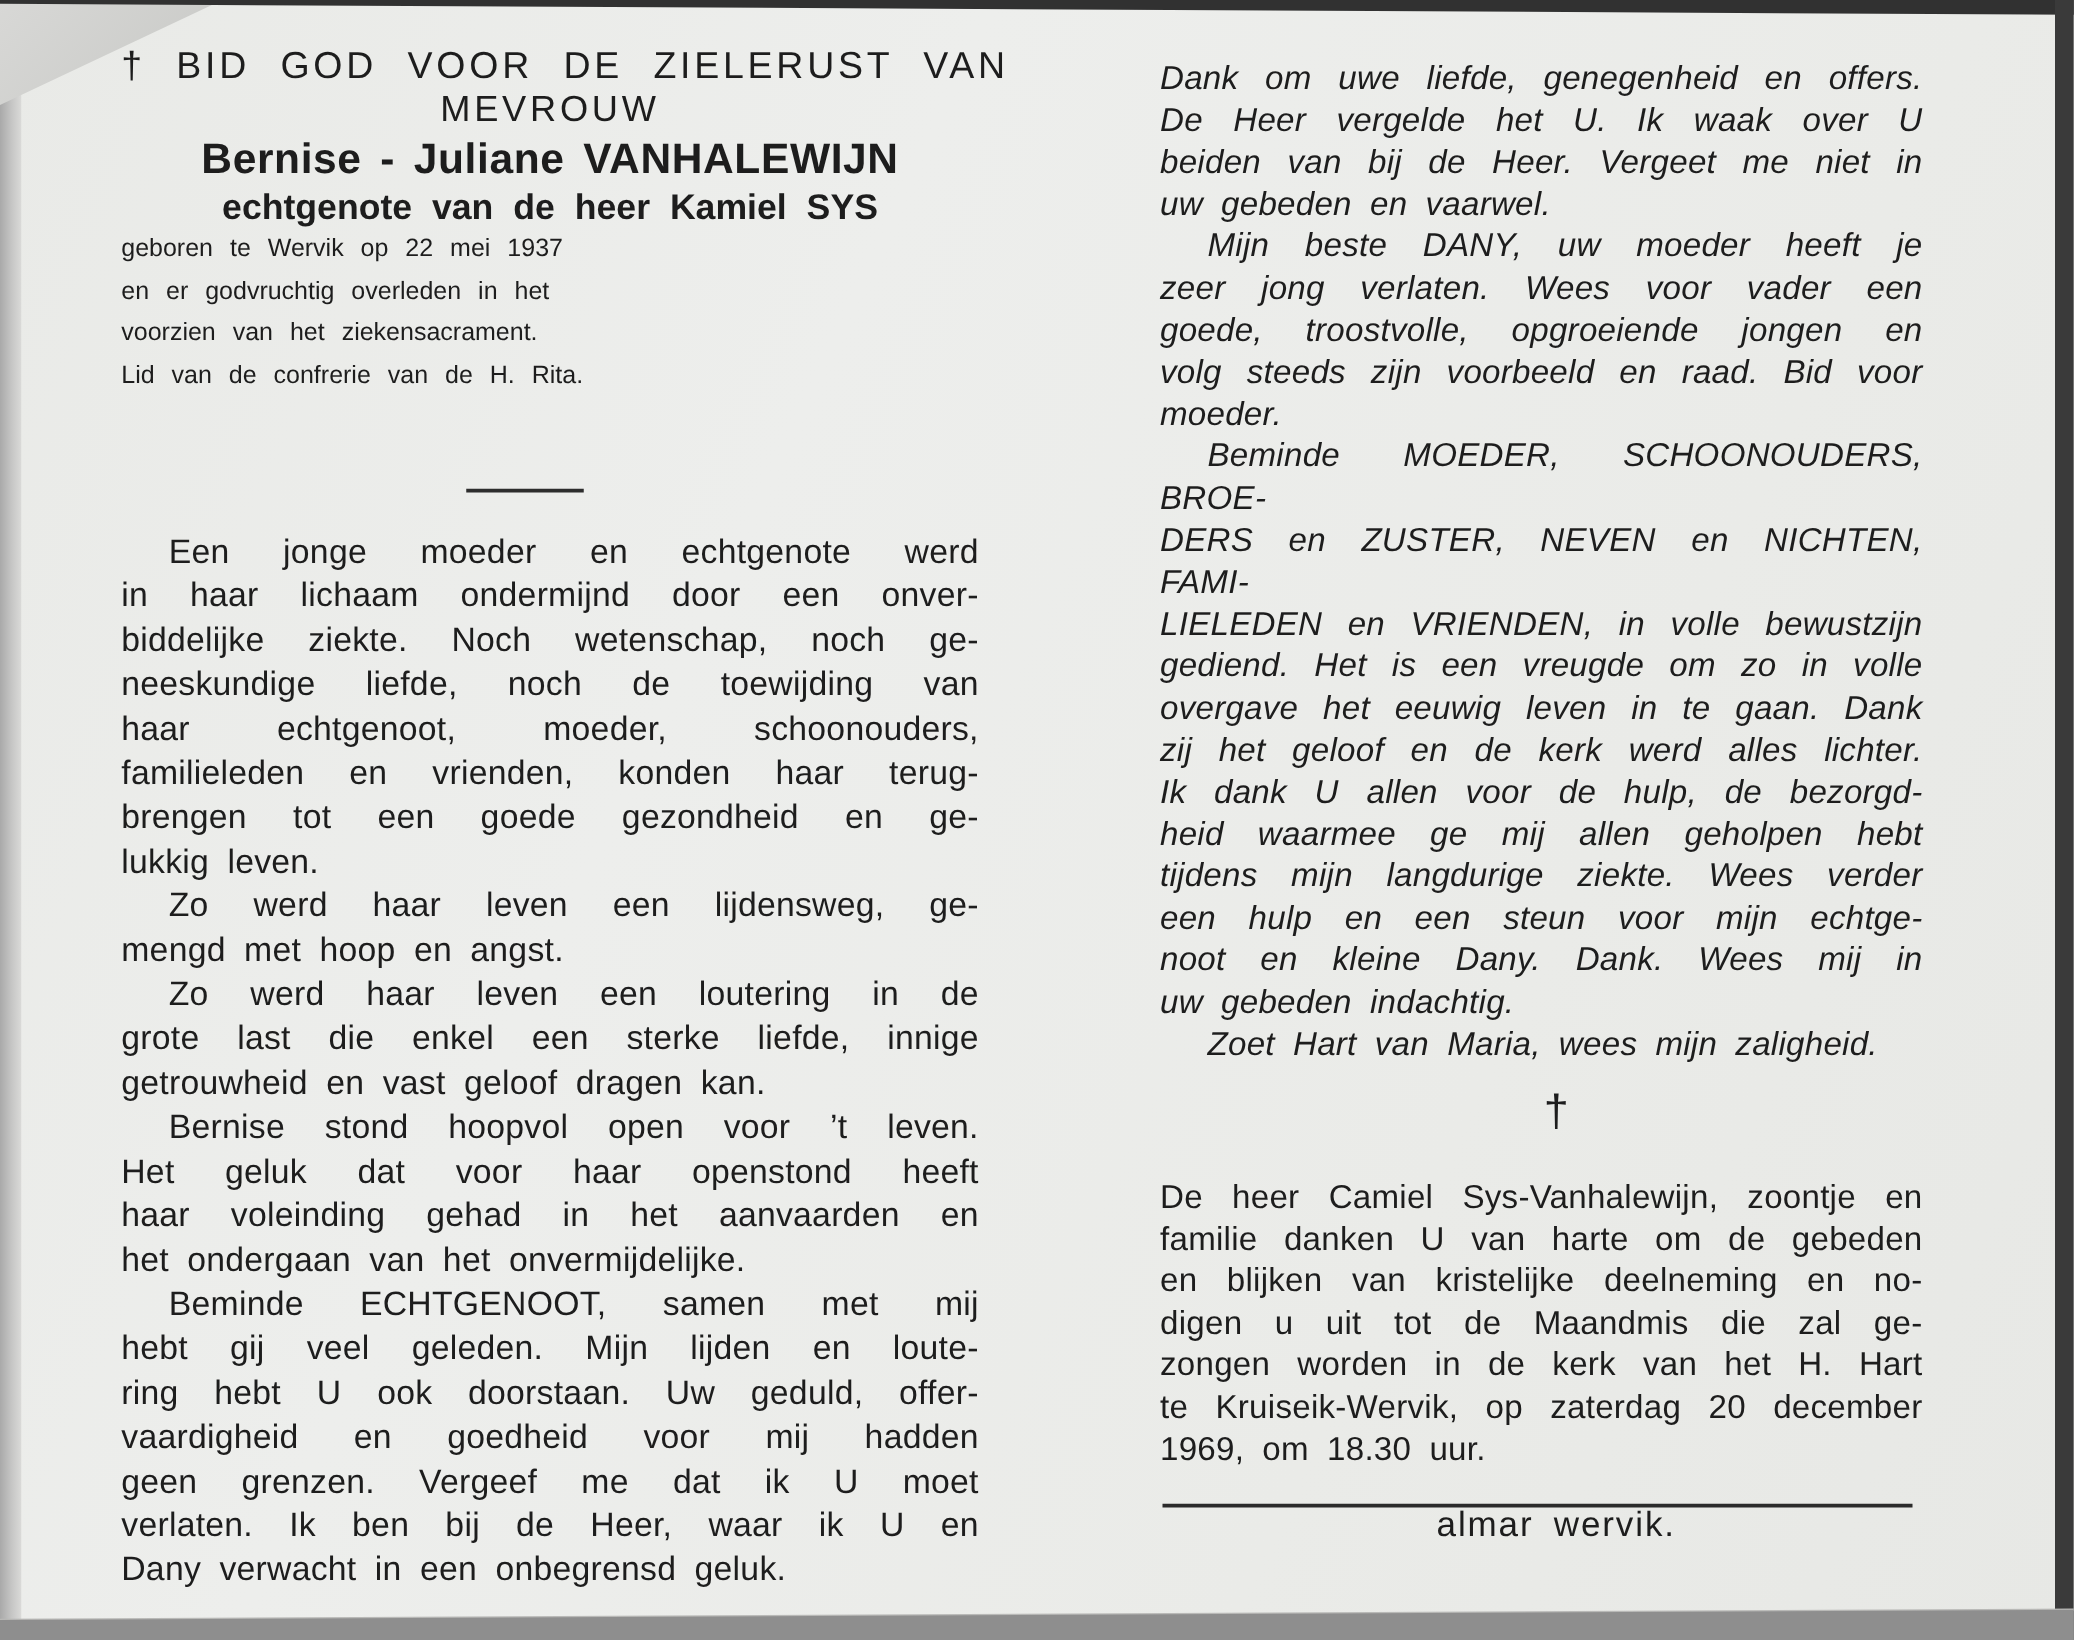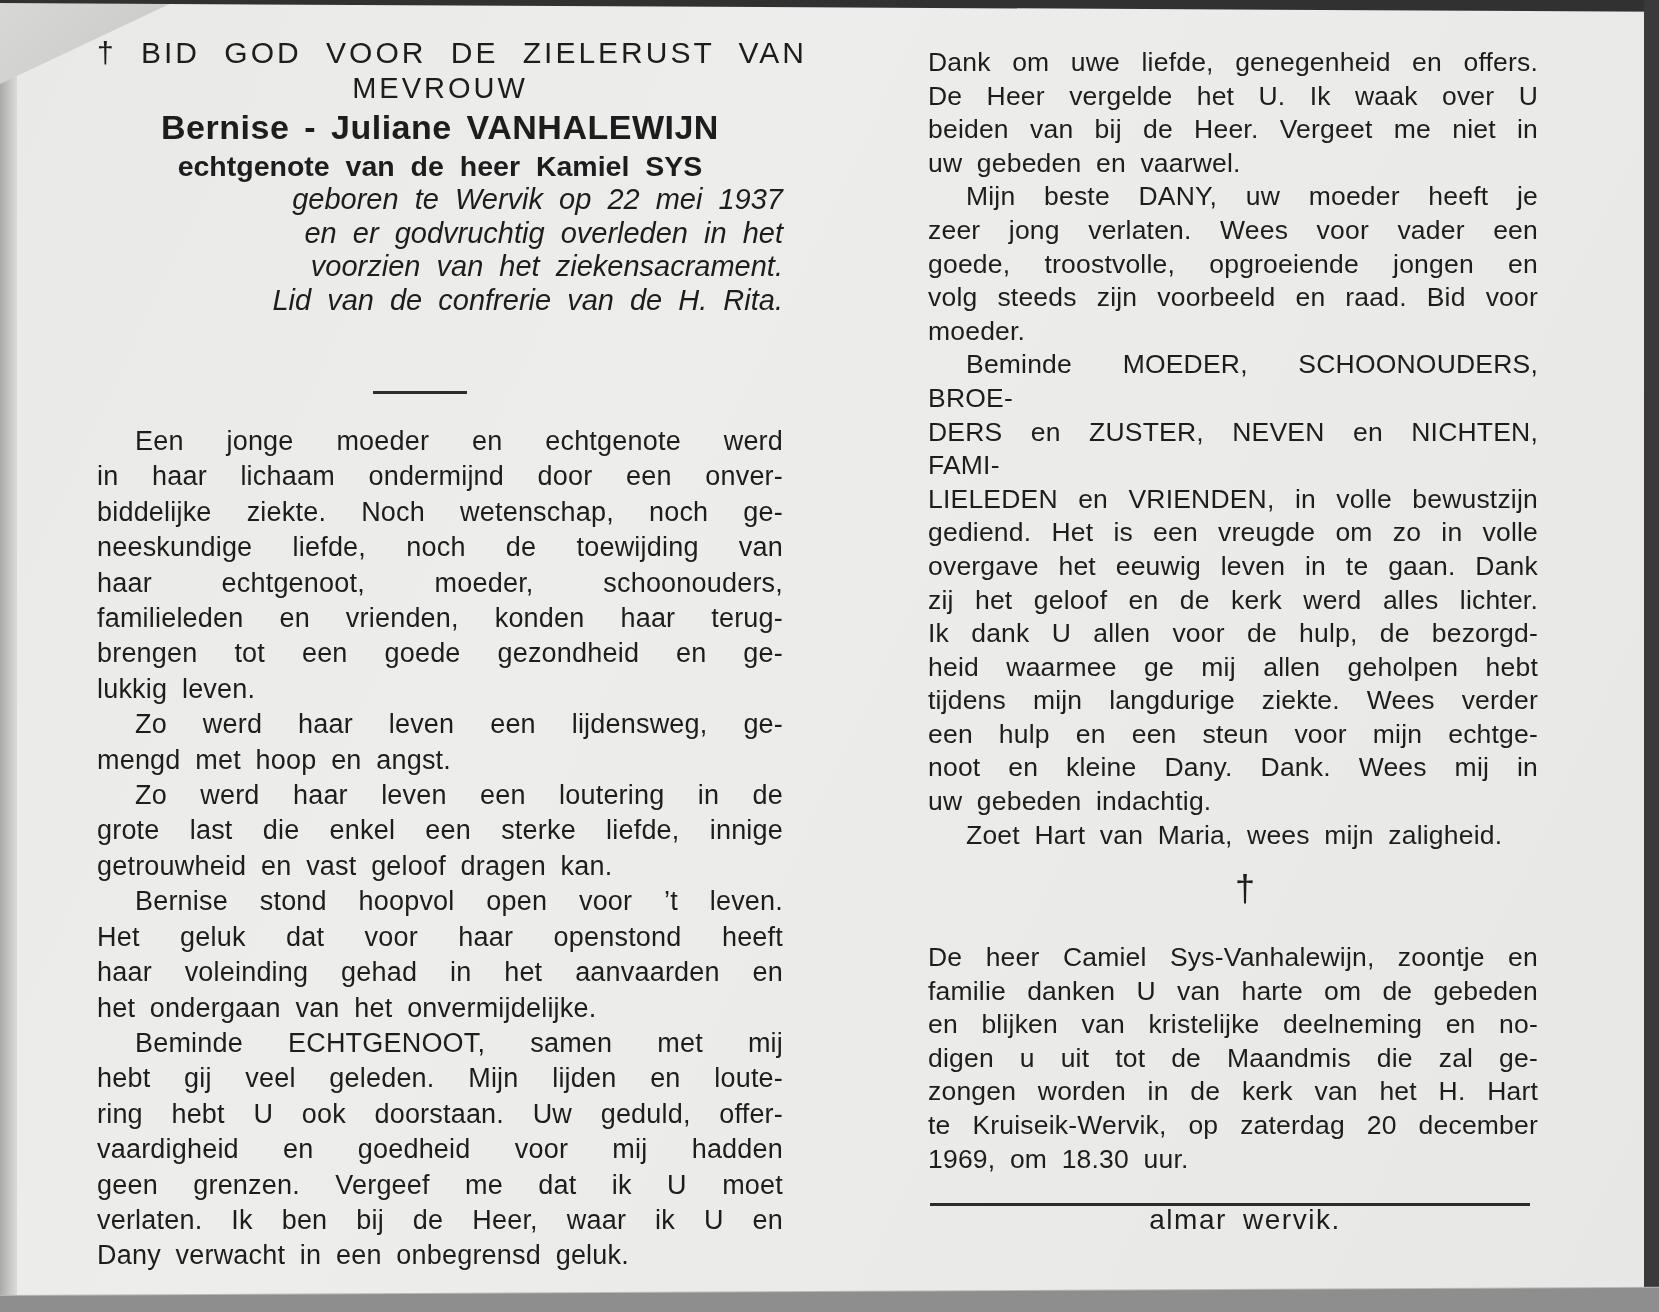--- a/index.html
+++ b/index.html
@@ -27,26 +27,26 @@
   .edge-bottom{position:absolute;left:-10px;bottom:-24px;width:1700px;height:40px;
     background:#8e8e8e;transform:rotate(-0.28deg);transform-origin:left bottom;
     box-shadow:0 -1px 0 #b9b9b7;}
   
   .col{position:absolute;color:#1d1d1d;}
   #left-header{left:97px;top:34px;width:686px;text-align:center;}
   .invocation{font-size:30px;line-height:38px;letter-spacing:3px;word-spacing:13px;white-space:nowrap;}
   .salutation{font-size:29px;line-height:33px;letter-spacing:3px;}
   .deceased-name{font-size:34px;line-height:44px;font-weight:bold;letter-spacing:.5px;word-spacing:5px;white-space:nowrap;}
   .spouse-line{font-size:28.5px;line-height:34px;font-weight:bold;word-spacing:8px;}
-  .vitals .line{font-size:29px;line-height:33.5px;word-spacing:8px;text-align:right;font-style:italic;}
+  .vitals .line{font-size:20px;line-height:33.5px;word-spacing:8px;text-align:left;}
   .divider{position:absolute;left:373px;top:391px;width:94px;height:3px;background:#2d2d2d;}
   
   .body{font-size:27px;color:#1d1d1d;word-spacing:7px;letter-spacing:.2px;}
   #left-body{left:97px;top:424px;width:686px;line-height:35.4px;}
-  #right-body{left:928px;top:46px;width:610px;line-height:33.6px;font-size:26.5px;}
+  #right-body{left:928px;top:46px;width:610px;line-height:33.6px;font-size:26.5px;font-style:italic;}
   .body .line{text-align:justify;text-align-last:justify;}
   .body .line.end{text-align-last:left;}
   .body .line.indent{text-indent:38px;}
   .dagger{position:absolute;left:928px;top:868px;width:610px;text-align:center;
     font-size:36px;color:#1d1d1d;transform:translateX(12px);}
   #announcement{left:928px;top:941px;width:610px;line-height:33.6px;font-size:26.5px;}
   .memorial-rule{position:absolute;left:930px;top:1203px;width:600px;height:3px;background:#2b2b2b;}
   .printer{position:absolute;left:928px;top:1204px;width:610px;text-align:center;
     font-size:28px;letter-spacing:1.5px;word-spacing:7px;color:#1d1d1d;transform:translateX(12px);}
 </style>

